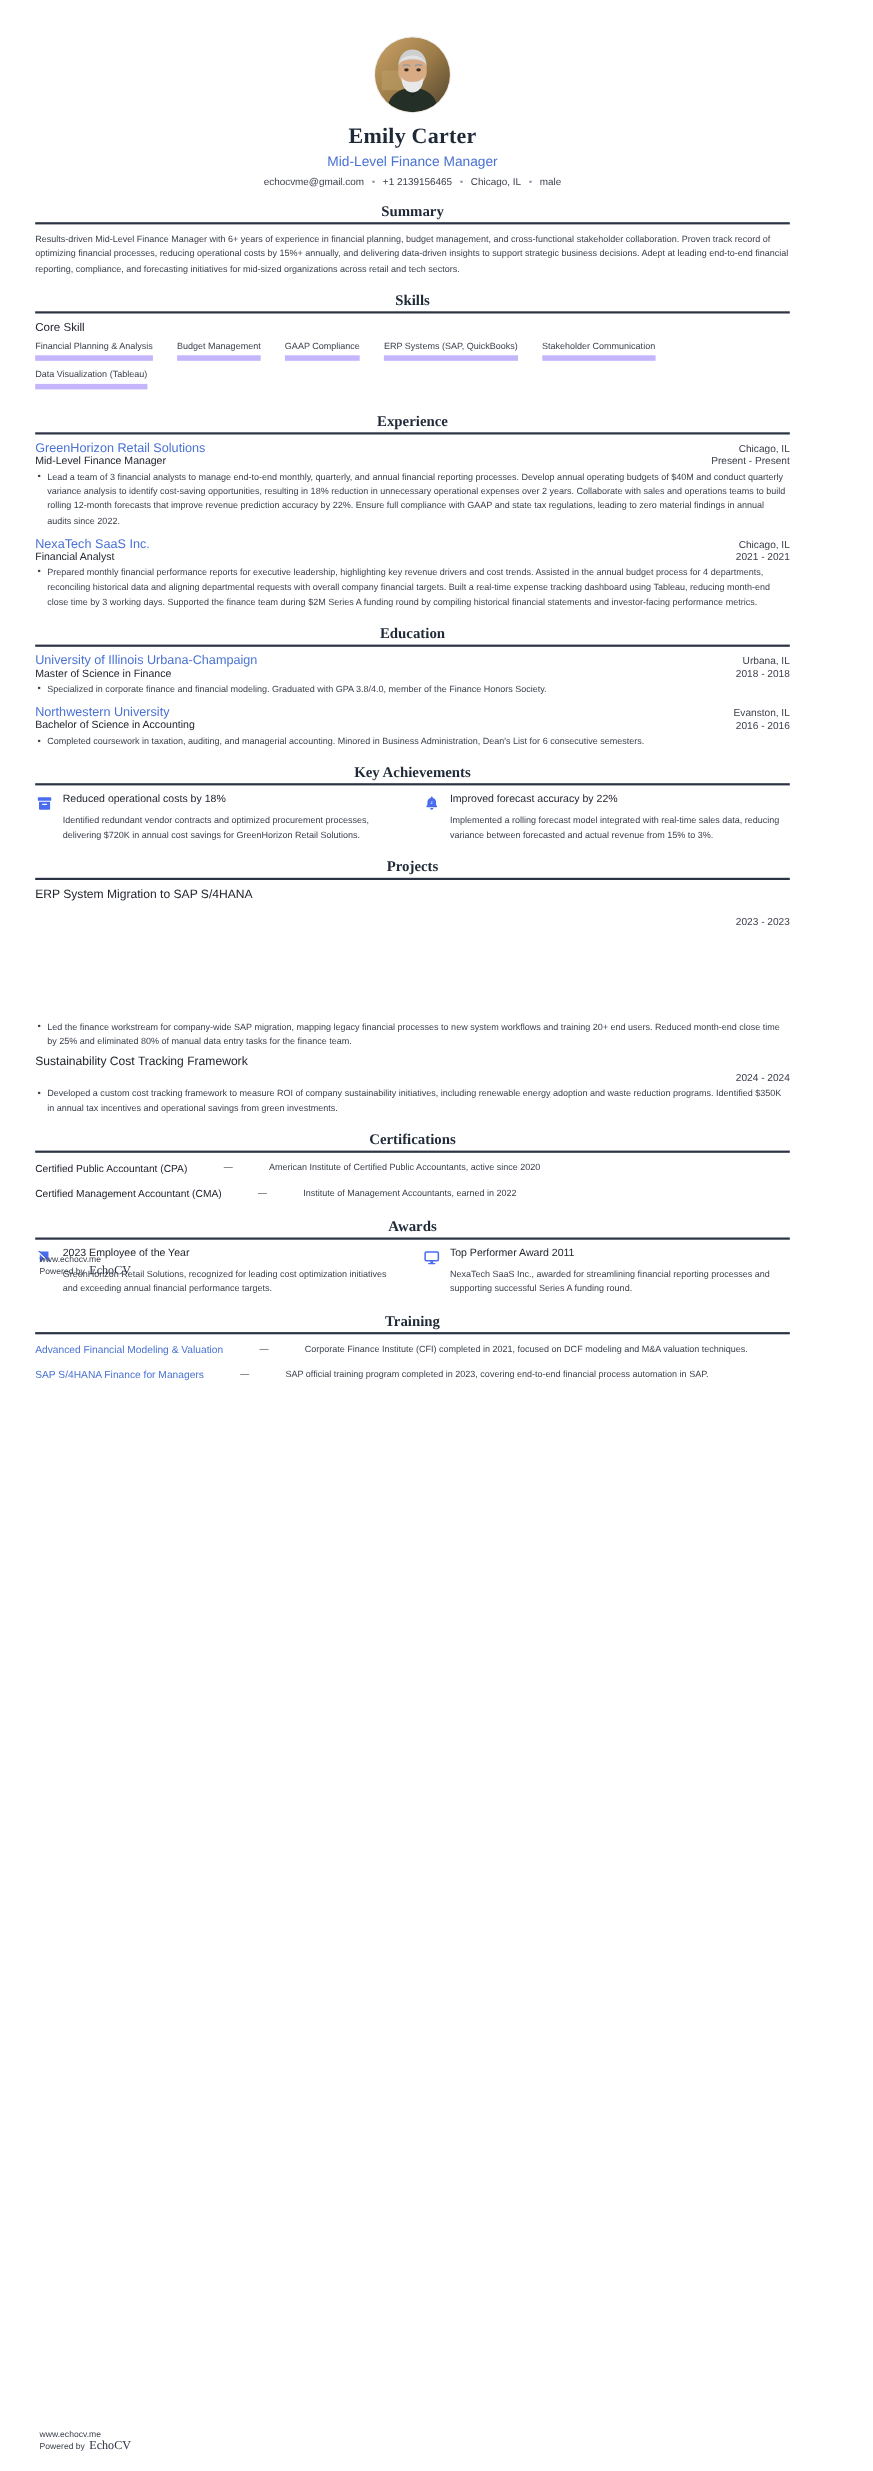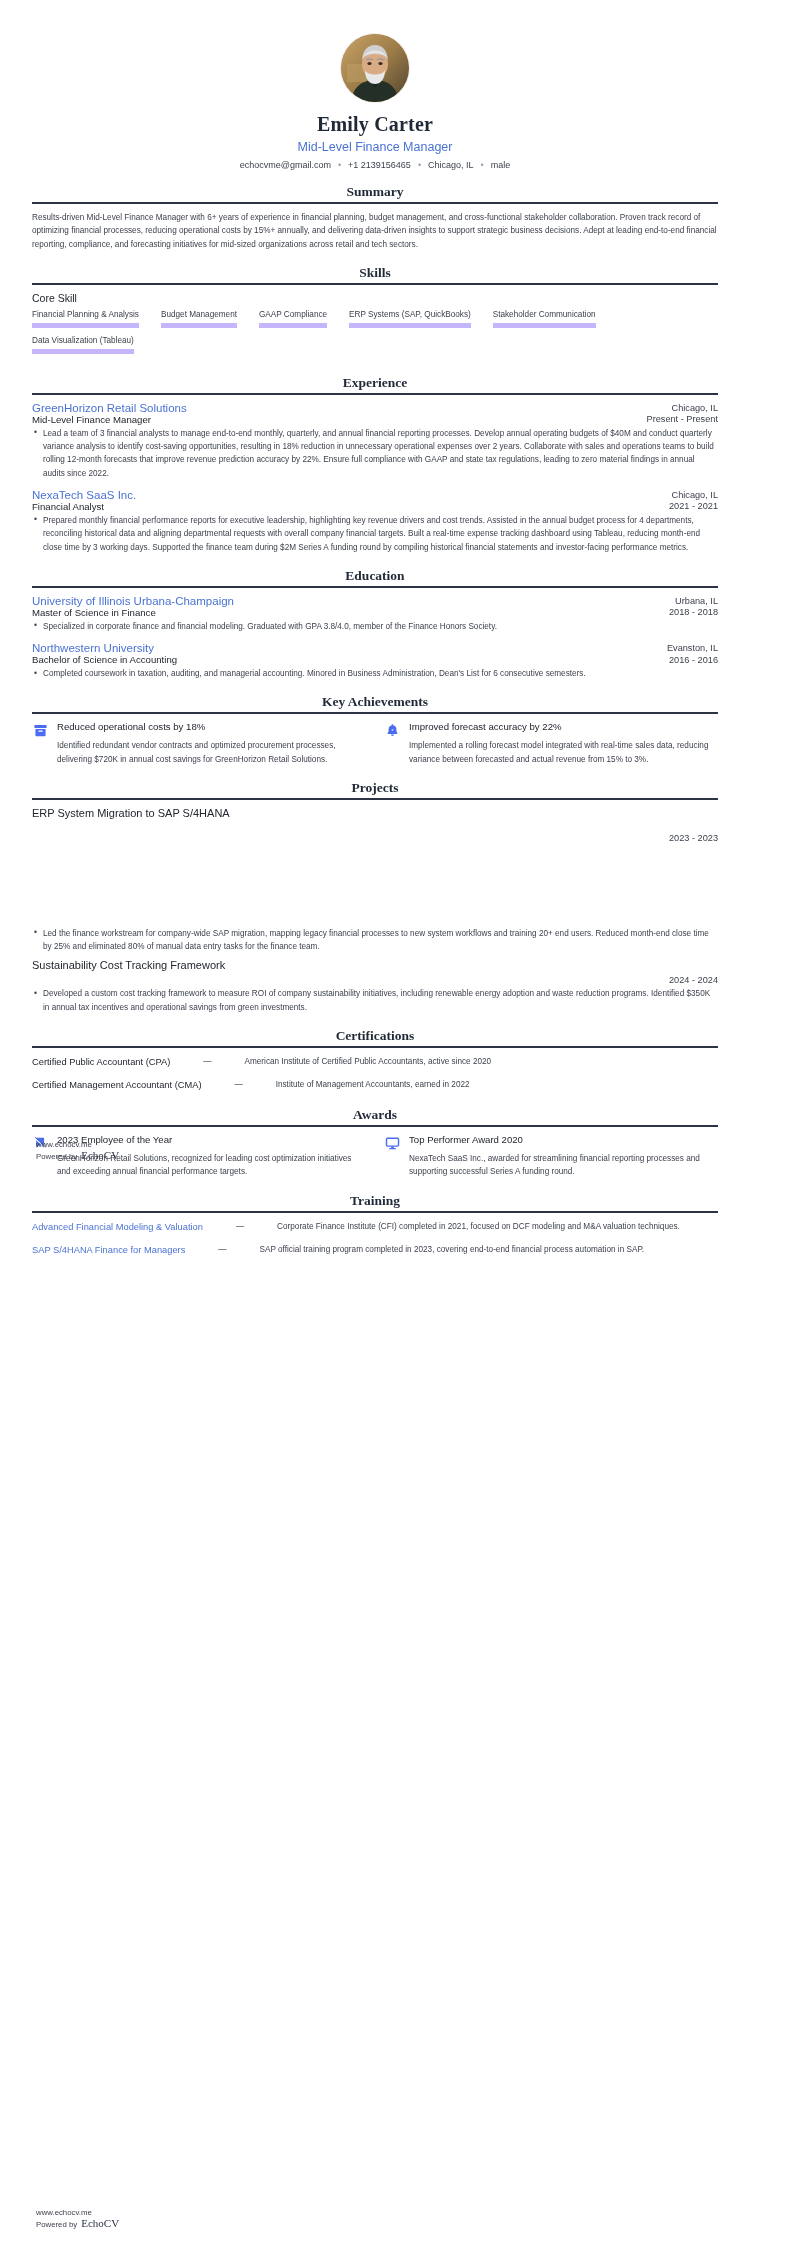--- a/index.html
+++ b/index.html
@@ -472,21 +472,21 @@
 
         <div class="card">
           <span class="card-icon">
             <svg viewBox="0 0 16 16" xmlns="http://www.w3.org/2000/svg" aria-hidden="true">
               <rect x="1.6" y="2.4" width="12.8" height="8.4" rx="1.1" fill="none" stroke="#4a6cf0" stroke-width="1.5"></rect>
               <rect x="6.6" y="11.2" width="2.8" height="1.9" fill="#4a6cf0"></rect>
               <rect x="4.4" y="12.9" width="7.2" height="1.3" rx="0.6" fill="#4a6cf0"></rect>
             </svg>
           </span>
           <div class="card-body">
-            <div class="card-title">Top Performer Award 2020</div>
+            <div class="card-title">Top Performer Award 2011</div>
             <div class="card-desc">NexaTech SaaS Inc., awarded for streamlining financial reporting processes and supporting successful Series A funding round.</div>
           </div>
         </div>
       </div>
     </div>
 
     <div class="section">
       <div class="section-title">Training</div>
       <hr class="section-rule">
 

